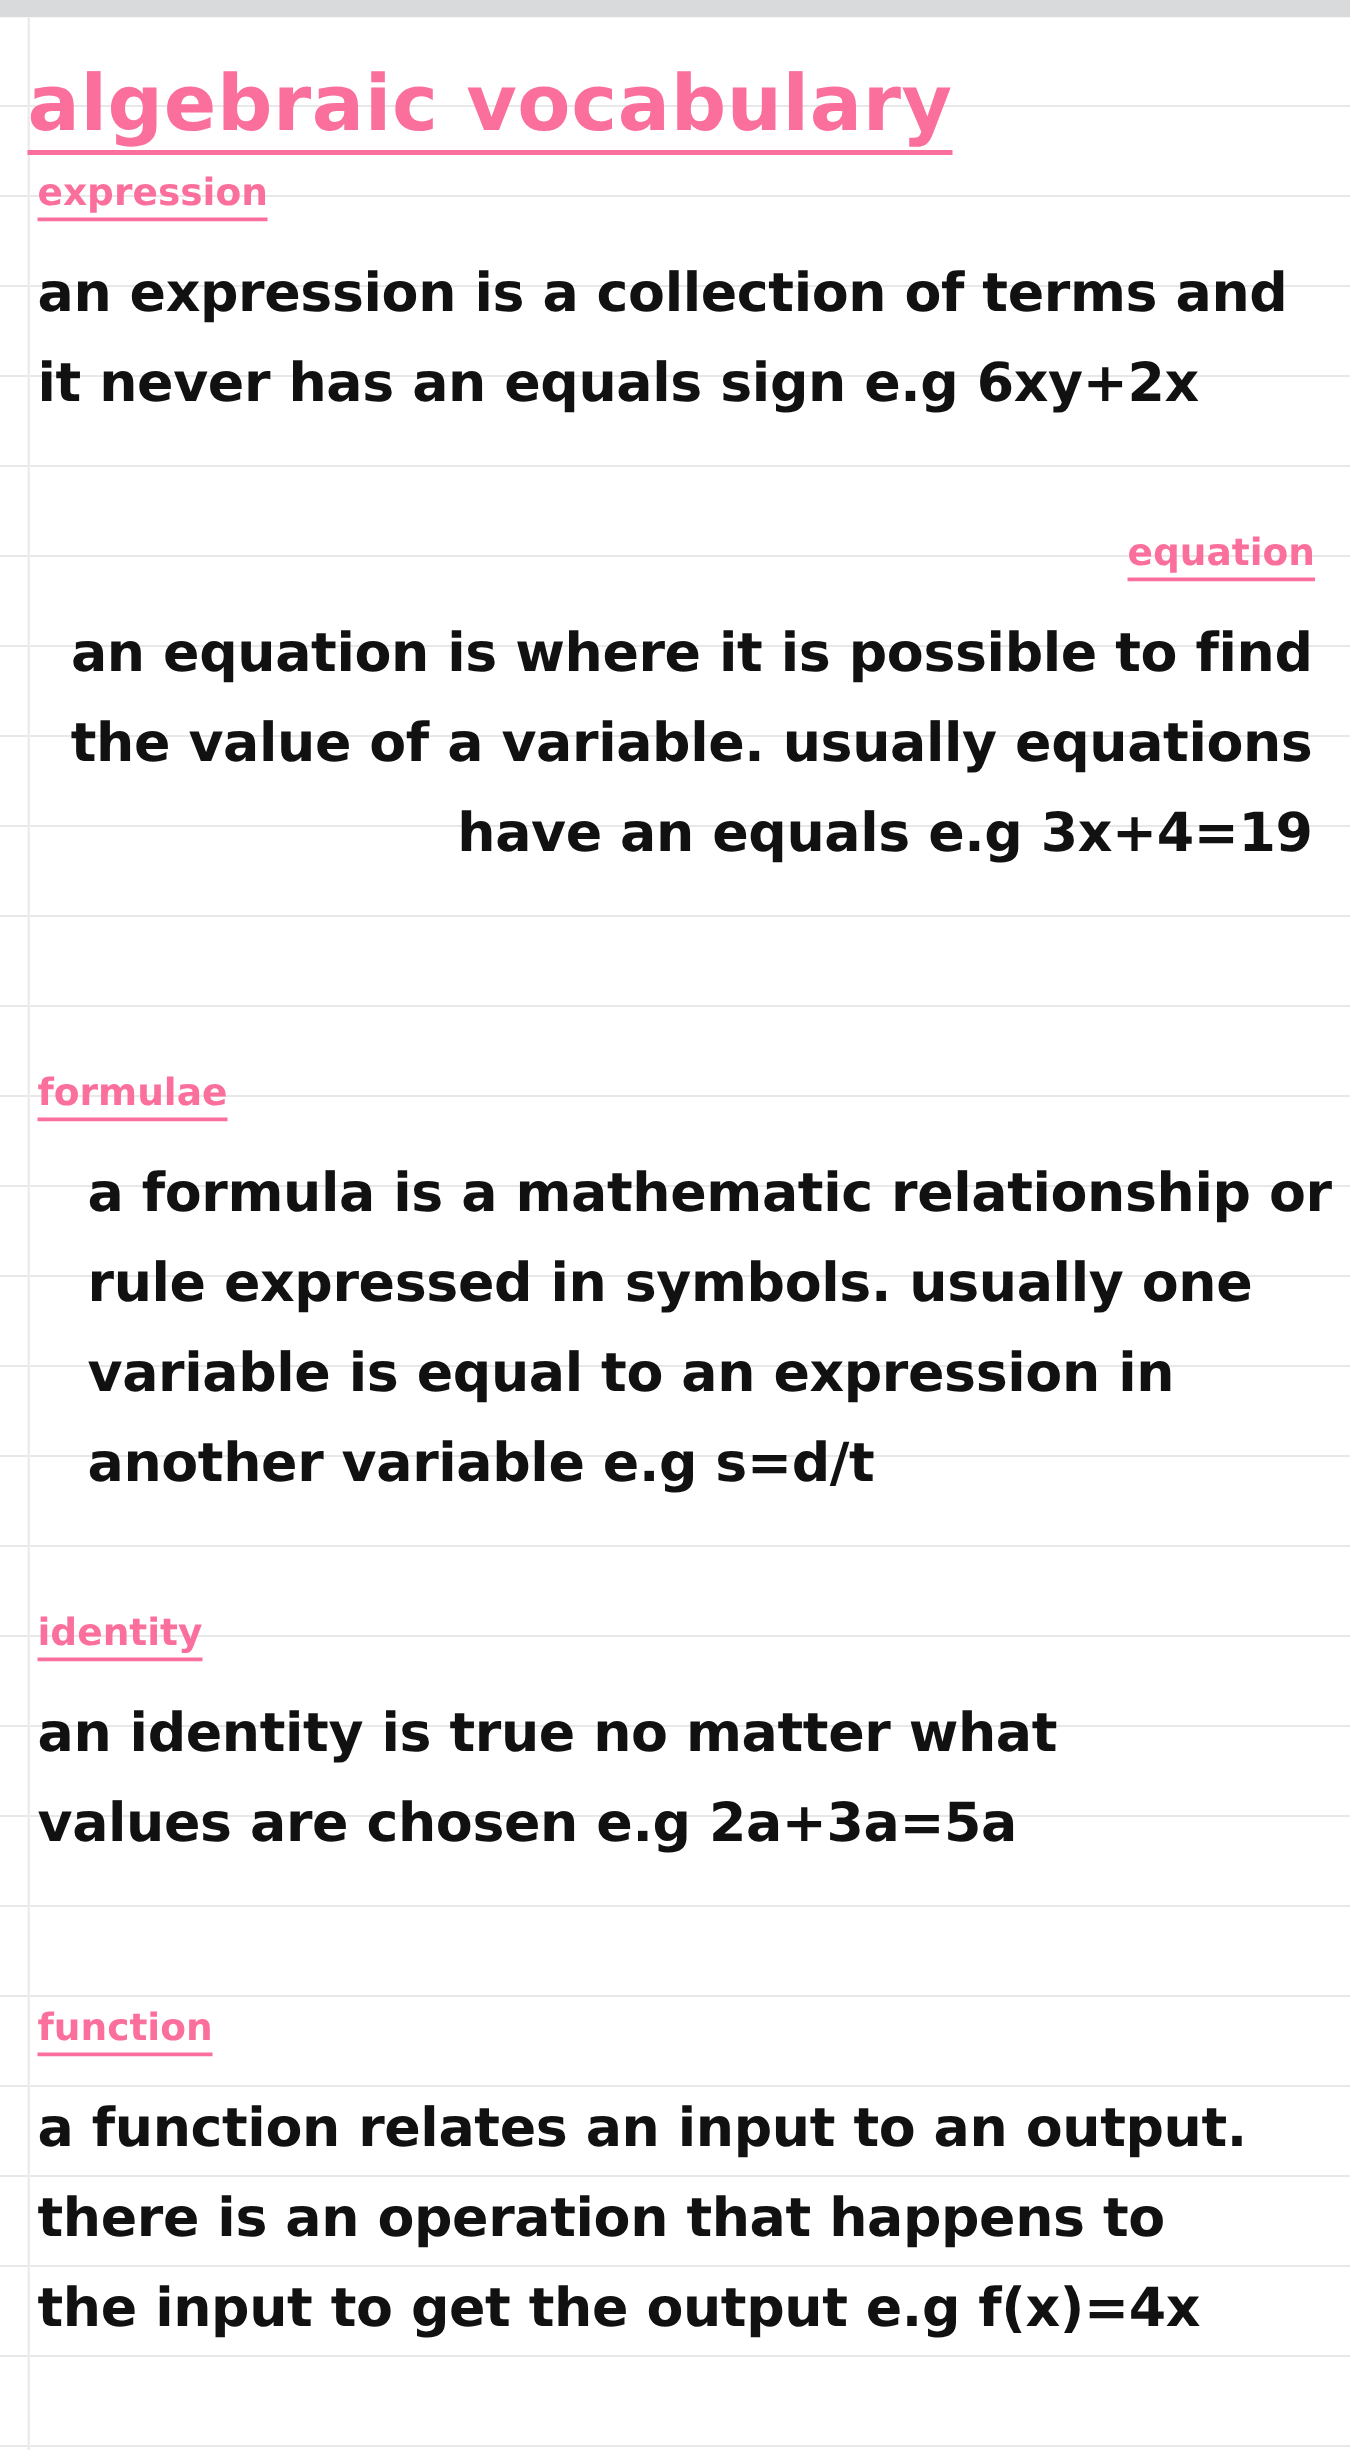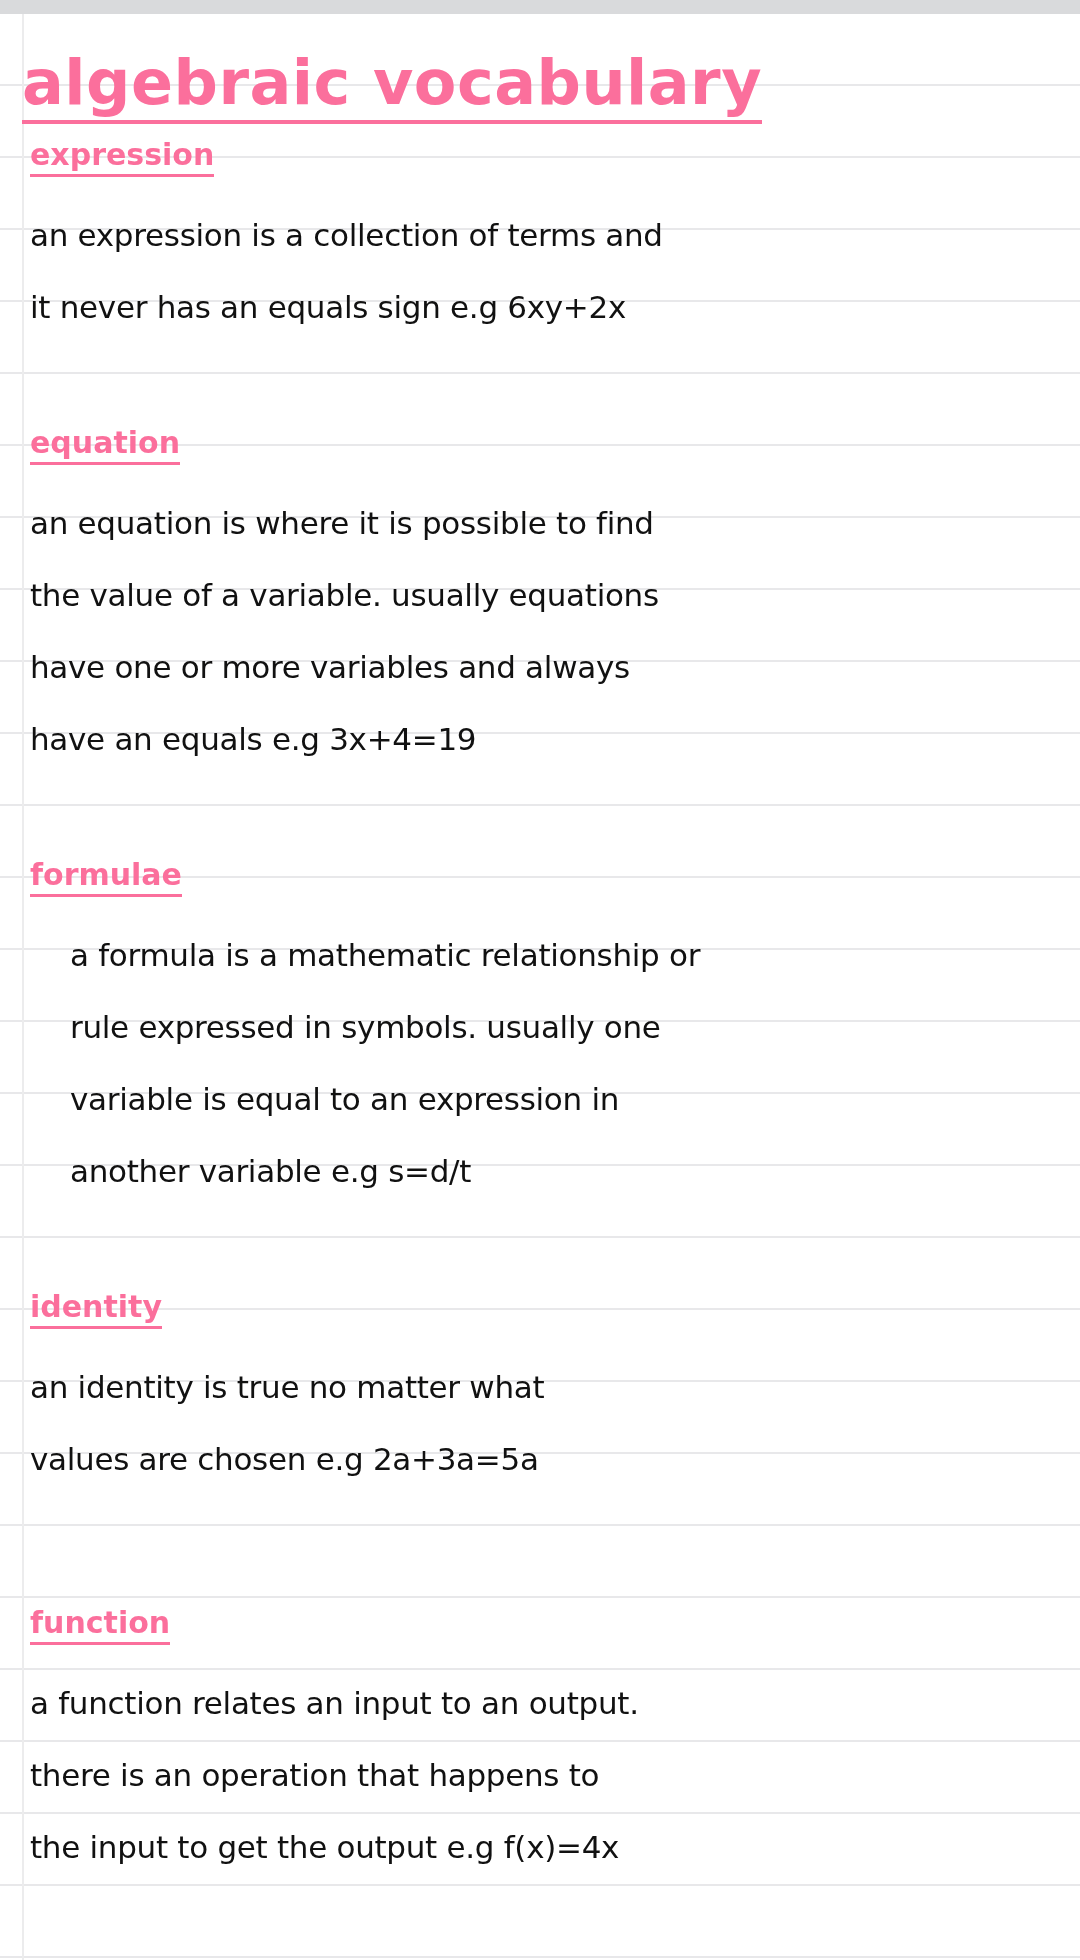--- a/index.html
+++ b/index.html
@@ -89,24 +89,24 @@
     font-weight: 700;
     border-bottom: 3px solid #fb6f9c;
     display: inline-block;
     padding-bottom: 4px;
     margin: 0 0 0 8px;
   }
 
   .definition {
     margin: 0;
     padding: 0 0 0 8px;
-    font-size: 31px;
+    font-size: 43px;
     line-height: 72px;
     color: #111111;
-    font-weight: 400;
+    font-weight: 700;
     letter-spacing: -0.3px;
     max-width: 1020px;
   }
 
   .definition .line {
     display: block;
     white-space: nowrap;
   }
 </style>
 </head>
@@ -122,26 +122,25 @@
     <div class="doc-title">algebraic vocabulary</div>
 
     <div class="section" style="top:126px;">
       <div class="term">expression</div>
       <div class="definition" style="margin-top:22px;">
         <span class="line">an expression is a collection of terms and</span>
         <span class="line">it never has an equals sign e.g 6xy+2x</span>
       </div>
     </div>
 
-    <div class="section" style="top:414px;">
+    <div class="section" style="top:414px;text-align:right;">
       <div class="term">equation</div>
       <div class="definition" style="margin-top:22px;">
         <span class="line">an equation is where it is possible to find</span>
         <span class="line">the value of a variable. usually equations</span>
-        <span class="line">have one or more variables and always</span>
         <span class="line">have an equals e.g 3x+4=19</span>
       </div>
     </div>
 
     <div class="section" style="top:846px;">
       <div class="term">formulae</div>
       <div class="definition" style="margin-top:22px;padding-left:48px;">
         <span class="line">a formula is a mathematic relationship or</span>
         <span class="line">rule expressed in symbols. usually one</span>
         <span class="line">variable is equal to an expression in</span>

